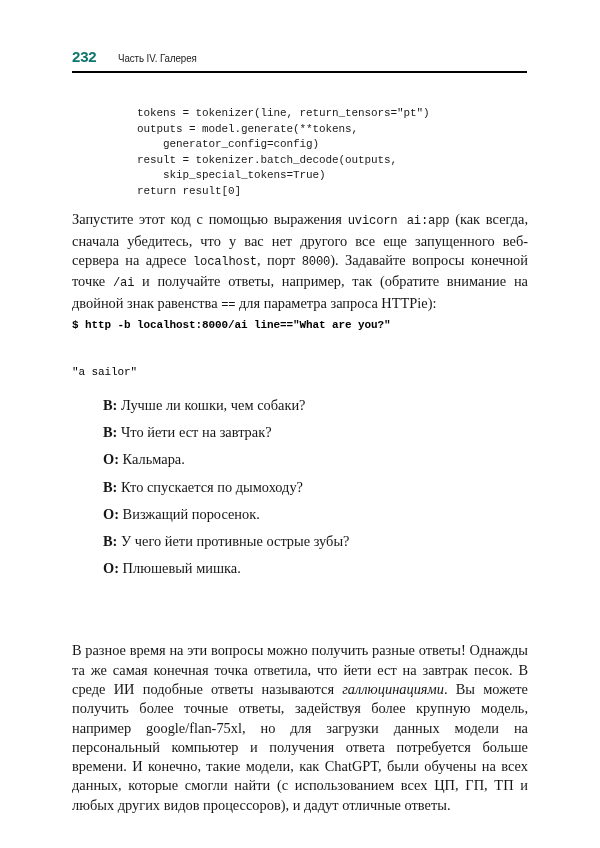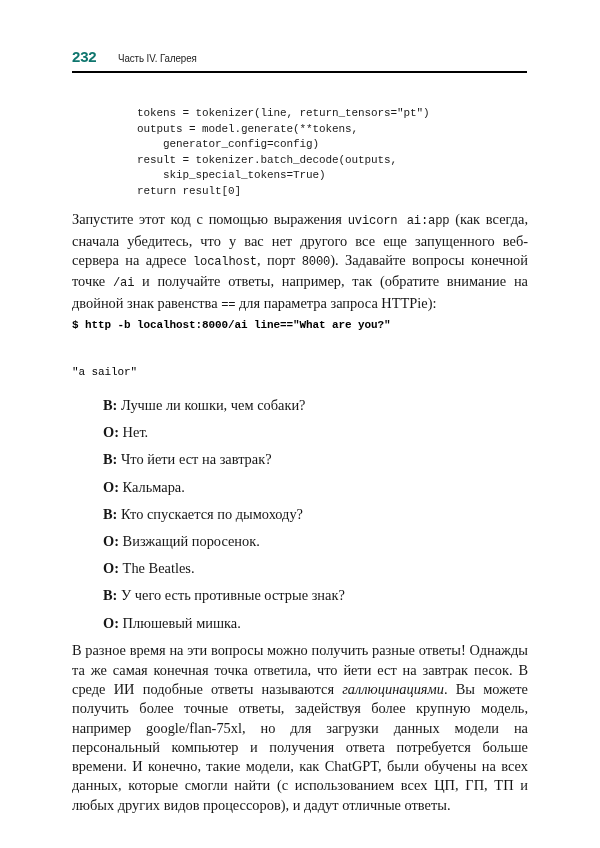--- a/index.html
+++ b/index.html
@@ -154,46 +154,38 @@
     <div class="shell-out">"a sailor"</div>
   </div>
 
 
   <div class="qa-list">
     <div class="qa-line">
       <span class="qa-speaker">В:</span>
       <span class="qa-text">Лучше ли кошки, чем собаки?</span>
     </div>
     <div class="qa-line">
-      <span class="qa-speaker">О:</span>
-      <span class="qa-text">Нет.</span>
-    </div>
-    <div class="qa-line">
       <span class="qa-speaker">В:</span>
       <span class="qa-text">Что йети ест на завтрак?</span>
     </div>
     <div class="qa-line">
       <span class="qa-speaker">О:</span>
       <span class="qa-text">Кальмара.</span>
     </div>
     <div class="qa-line">
       <span class="qa-speaker">В:</span>
       <span class="qa-text">Кто спускается по дымоходу?</span>
     </div>
     <div class="qa-line">
       <span class="qa-speaker">О:</span>
       <span class="qa-text">Визжащий поросенок.</span>
     </div>
     <div class="qa-line">
-      <span class="qa-speaker">О:</span>
-      <span class="qa-text">The Beatles.</span>
-    </div>
-    <div class="qa-line">
       <span class="qa-speaker">В:</span>
-      <span class="qa-text">У чего есть противные острые знак?</span>
+      <span class="qa-text">У чего йети противные острые зубы?</span>
     </div>
     <div class="qa-line">
       <span class="qa-speaker">О:</span>
       <span class="qa-text">Плюшевый мишка.</span>
     </div>
   </div>
 
   <p class="para" id="para-3">
     <span>В разное время на эти вопросы можно получить разные ответы! Однажды та же самая конечная точка ответила, что йети ест на завтрак песок. В среде ИИ подобные ответы называются </span><i>галлюцинациями</i><span>. Вы можете получить более точные ответы, задействуя более крупную модель, например google/flan-75xl, но для загрузки данных модели на персональный компьютер и получения ответа потребуется больше времени. И конечно, такие модели, как ChatGPT, были обучены на всех данных, которые смогли найти (с использованием всех ЦП, ГП, ТП и любых других видов процессоров), и дадут отличные ответы.</span>
   </p>

